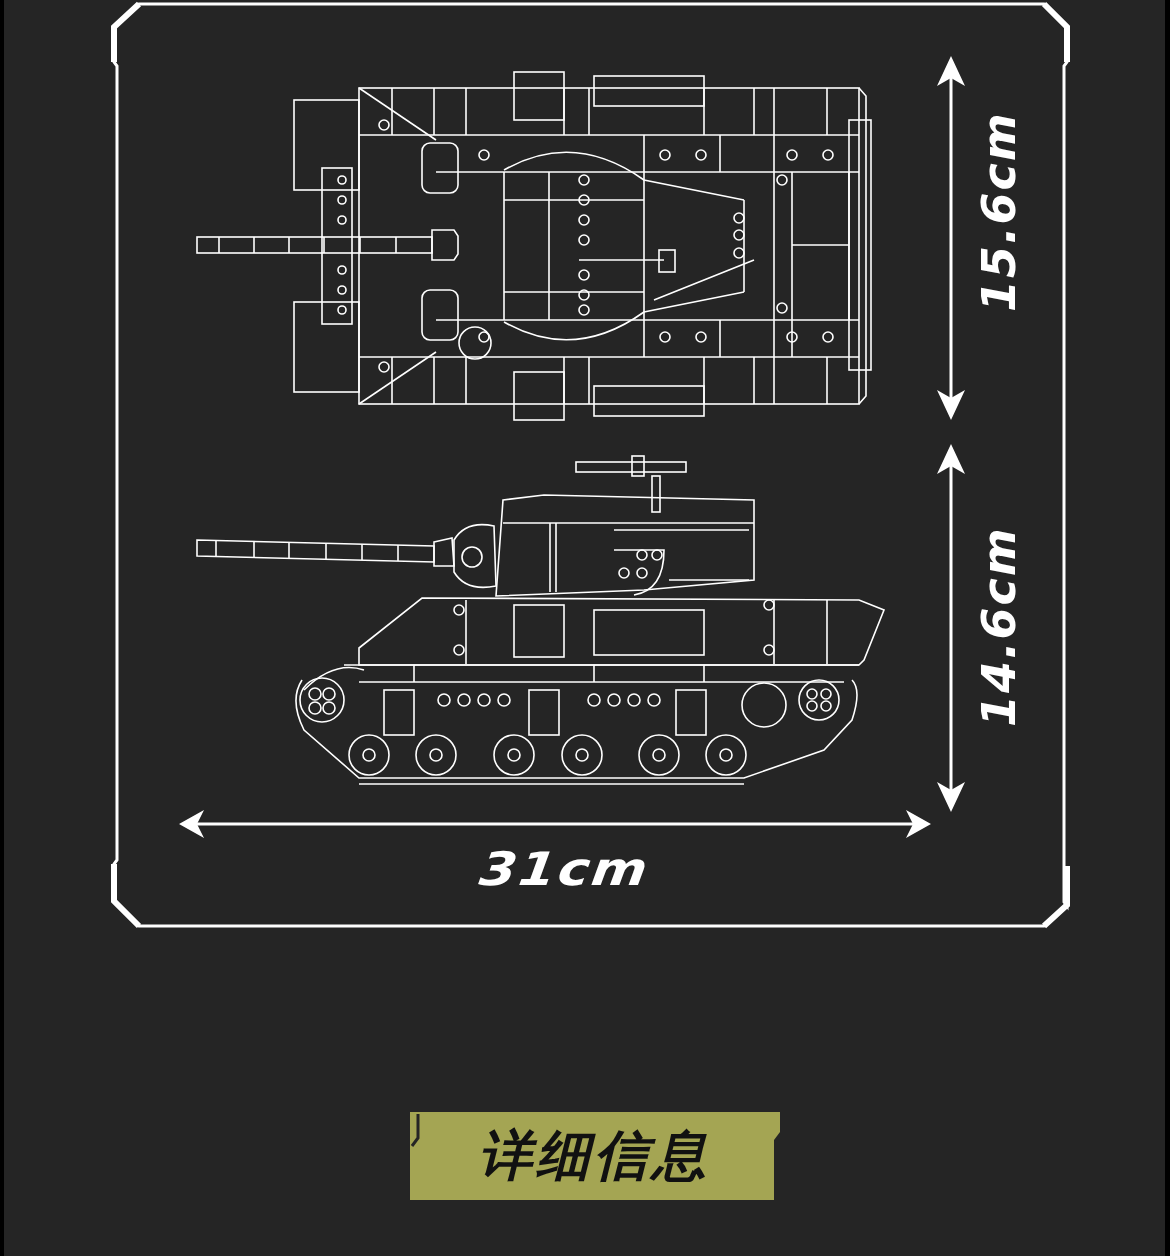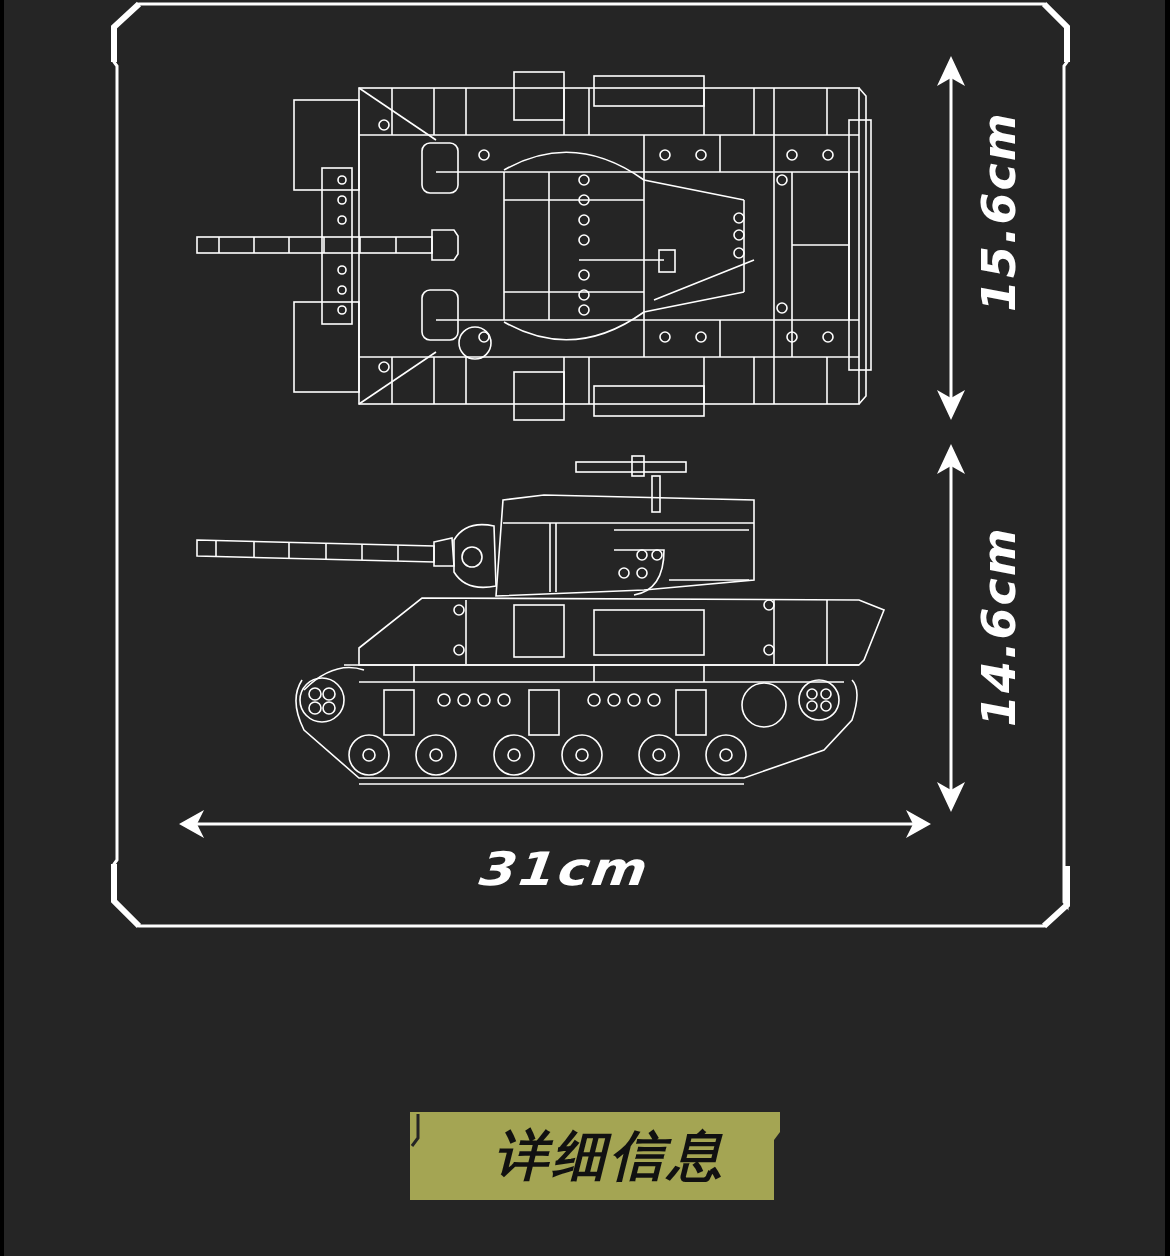--- a/index.html
+++ b/index.html
@@ -32,21 +32,21 @@
     transform: rotate(-90deg);
     transform-origin: center center;
     font-size: 46px;
   }
   .dim-v1 { left: 895px; top: 185px; width: 200px; text-align: center; }
   .dim-v2 { left: 895px; top: 600px; width: 200px; text-align: center; }
   .badge {
     position: absolute; left: 404px; top: 1110px; width: 372px; height: 92px;
   }
   .badge-text {
-    position: absolute; left: 16px; top: 0; width: 372px; height: 92px;
+    position: absolute; left: 0; top: 0; width: 372px; height: 92px;
     display: flex; align-items: center; justify-content: center;
     font-size: 54px; font-weight: bold; color: #111;
     letter-spacing: 4px;
     font-style: italic;
   }
 </style>
 </head>
 <body>
 
 <div class="page">

